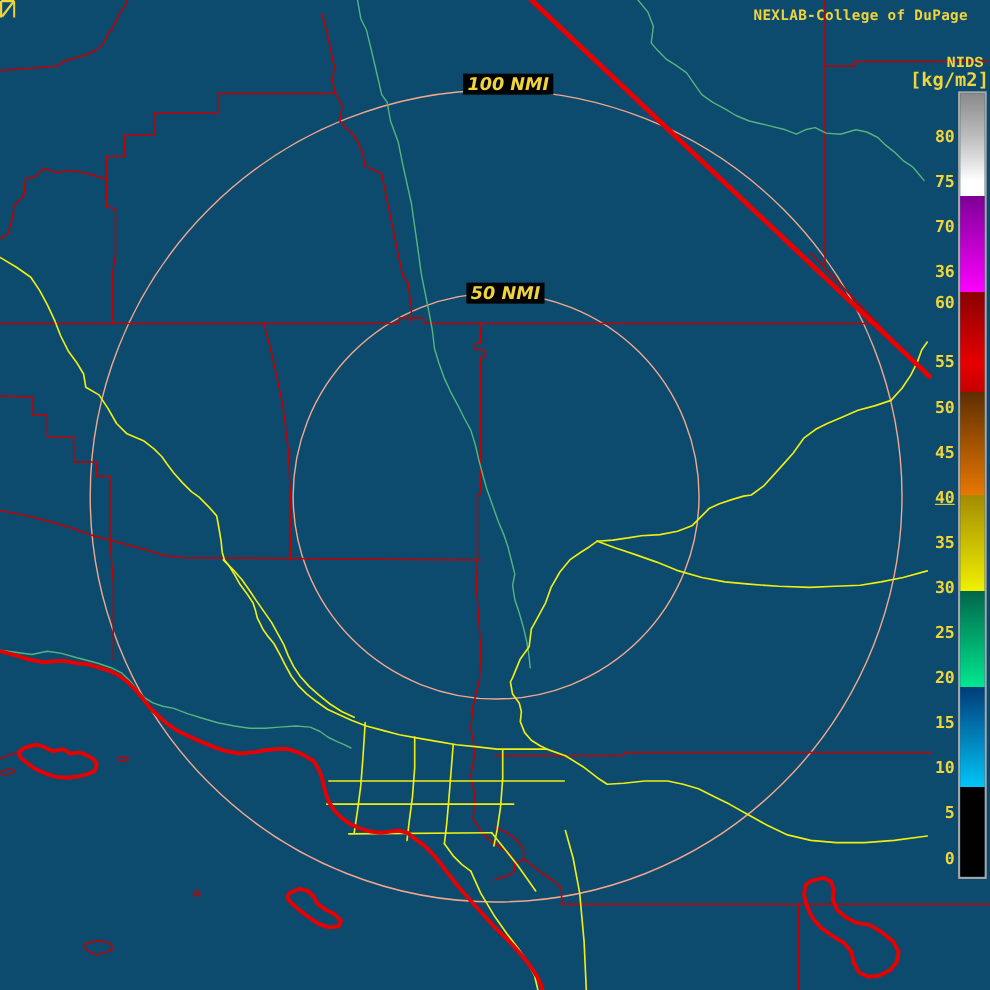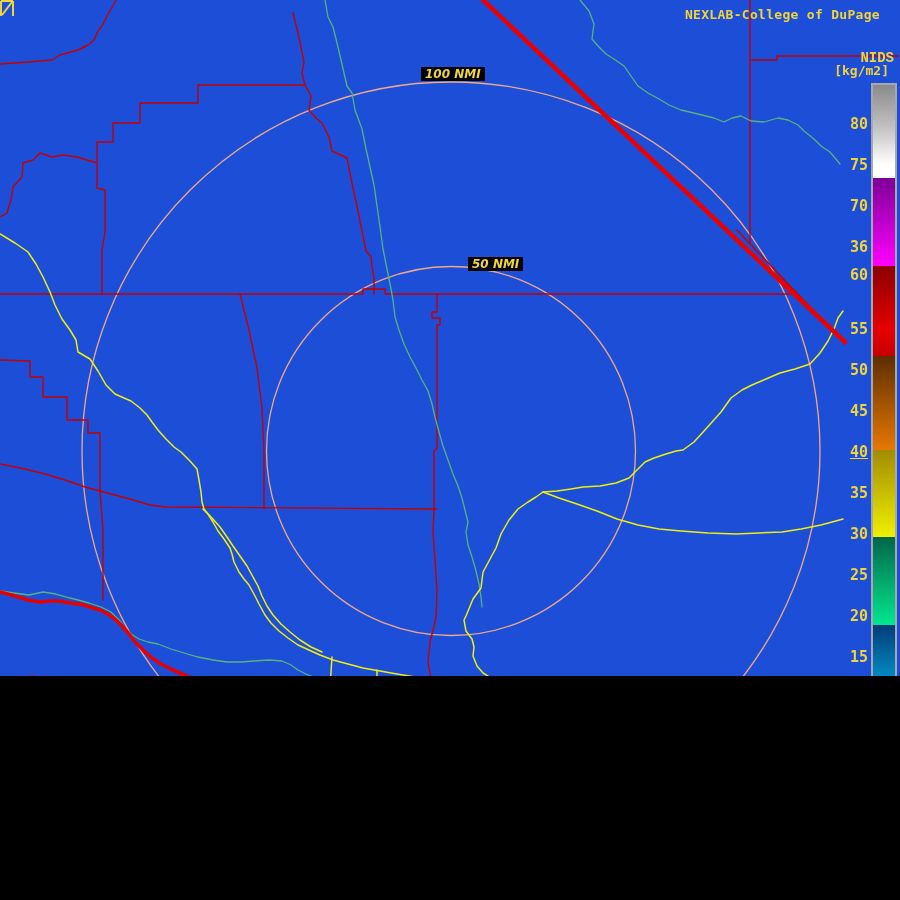--- a/index.html
+++ b/index.html
@@ -1,24 +1,24 @@
 <!DOCTYPE html>
 <html><head>
 <meta charset="utf-8">
 <style>
   html,body{margin:0;padding:0;background:#000;}
-  .screen{position:relative;width:900px;height:676px;background:#1d4ed8;overflow:hidden;
+  .screen{position:relative;width:900px;height:900px;background:#0c4a6e;overflow:hidden;
           font-family:"DejaVu Sans Mono", monospace;}
   .screen svg{position:absolute;left:0;top:0;}
   .overlay{position:absolute;z-index:5;}
   .title-row{top:7px;right:20px;font-size:13px;font-weight:bold;letter-spacing:0.3px;white-space:nowrap;}
   .logo{top:6px;right:3px;width:14px;height:17px;}
   .nids{top:50px;right:6px;font-size:14px;font-weight:bold;}
-  .units{top:63px;right:11px;font-size:13px;font-weight:bold;}
-  .ring-label{font-size:12px;font-weight:bold;font-style:italic;background:#000;
+  .units{top:63px;right:1px;font-size:17px;font-weight:bold;}
+  .ring-label{font-size:16px;font-weight:bold;font-style:italic;background:#000;
               padding:0 4px;white-space:nowrap;font-family:"DejaVu Sans", sans-serif;}
   .status{top:879px;left:0;width:100%;text-align:center;font-size:15px;letter-spacing:0.6px;white-space:nowrap;}
   .colorbar-frame{top:83px;left:871px;width:22px;height:712px;border:2px solid #A8A8A8;}
   .colorbar-inner{width:100%;height:100%;}
   .cb-labels{top:0;left:826px;width:42px;height:900px;}
   .cb-label{position:absolute;right:0;width:42px;text-align:right;font-size:15px;font-weight:bold;
             font-family:"DejaVu Sans Mono", monospace;line-height:18px;}
 </style>
 </head>
 <body>
@@ -106,21 +106,21 @@
       <path d="M1,1 L1,16"></path>
         <path d="M13,1 L13,16"></path>
         <path d="M1,1 L13,1"></path>
         <path d="M12,2 L2,15"></path>
     </g>
   </svg>
   <div class="overlay nids" style="color: rgb(240, 212, 60); font-family: Liberation Mono, monospace;">NIDS</div>
   <div class="overlay units" style="color: rgb(240, 212, 60);">[kg/m2]</div>
 
   <div class="overlay ring-label" style="top: 67px; left: 421px; color: rgb(240, 212, 60);">100 NMI</div>
-  <div class="overlay ring-label" style="top: 257px; left: 424px; color: rgb(240, 212, 60); margin-left: 44px;">50 NMI</div>
+  <div class="overlay ring-label" style="top: 257px; left: 424px; color: rgb(240, 212, 60);">50 NMI</div>
 
   <div class="overlay colorbar-frame">
     <div class="colorbar-inner" style="background: linear-gradient(rgb(138, 138, 138) 0%, rgb(194, 194, 194) 6%, rgb(255, 255, 255) 11.2%, rgb(255, 255, 255) 13.1%, rgb(125, 0, 150) 13.1%, rgb(255, 0, 255) 25.4%, rgb(139, 0, 0) 25.4%, rgb(230, 0, 0) 34.4%, rgb(198, 0, 0) 38.1%, rgb(94, 46, 0) 38.1%, rgb(232, 120, 0) 51.3%, rgb(163, 140, 0) 51.3%, rgb(240, 240, 0) 63.5%, rgb(0, 102, 74) 63.5%, rgb(0, 232, 144) 75.8%, rgb(0, 60, 120) 75.8%, rgb(0, 196, 248) 88.5%, rgb(0, 0, 0) 88.5%, rgb(0, 0, 0) 100%);"></div>
   </div>
   <div class="overlay cb-labels">
       <div class="cb-label" style="top: 115px; color: rgb(240, 212, 60);">80</div>
       <div class="cb-label" style="top: 156px; color: rgb(240, 212, 60);">75</div>
       <div class="cb-label" style="top: 197px; color: rgb(240, 212, 60);">70</div>
       <div class="cb-label" style="top: 238px; color: rgb(240, 212, 60);">36</div>
       <div class="cb-label" style="top: 266px; color: rgb(240, 212, 60);">60</div>

